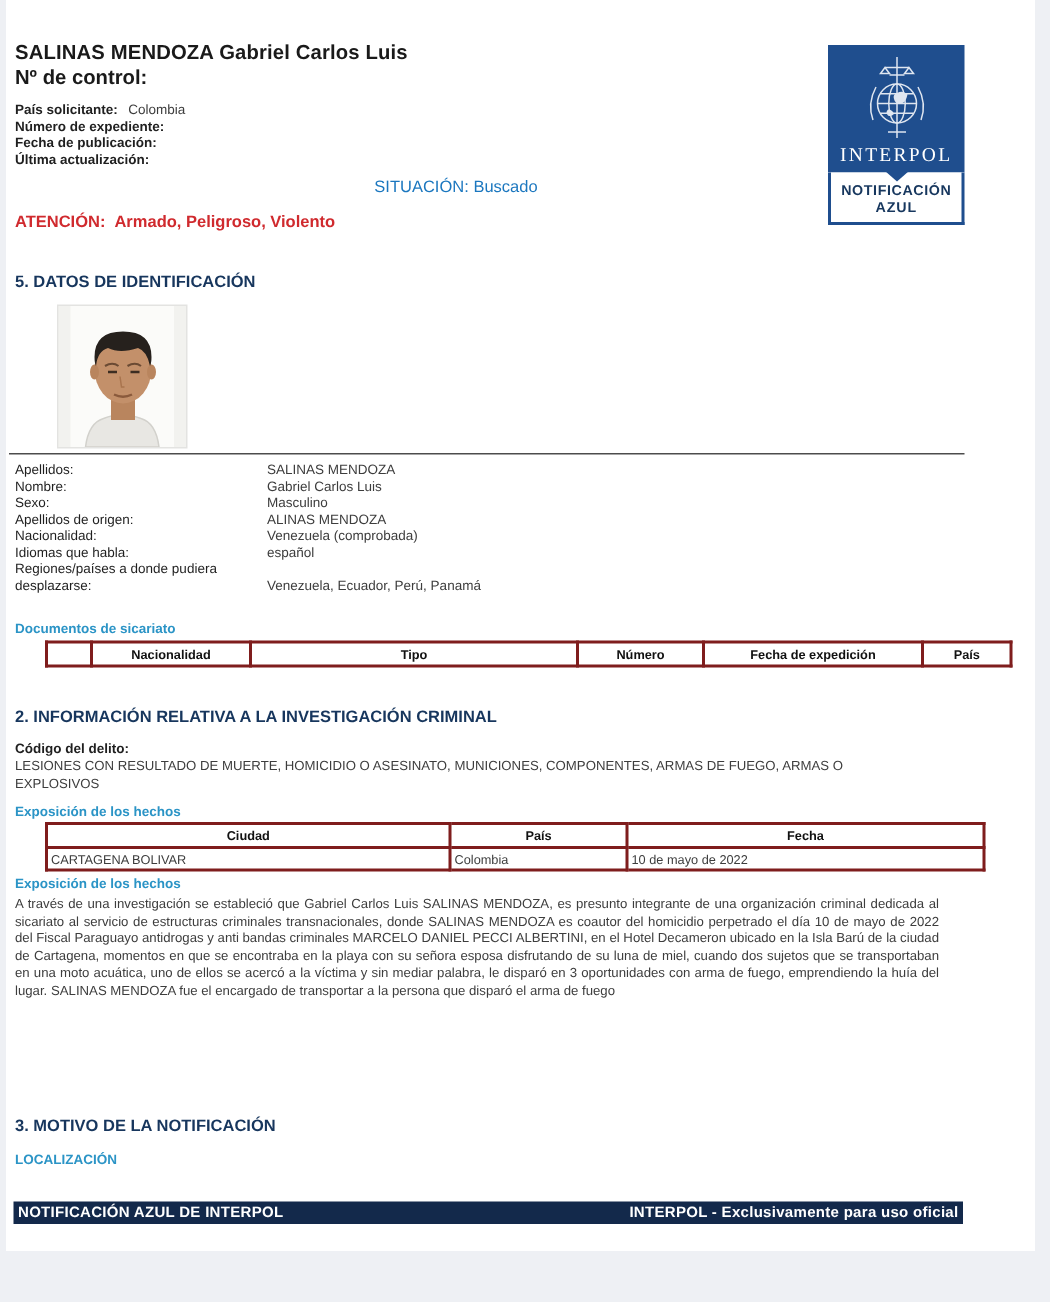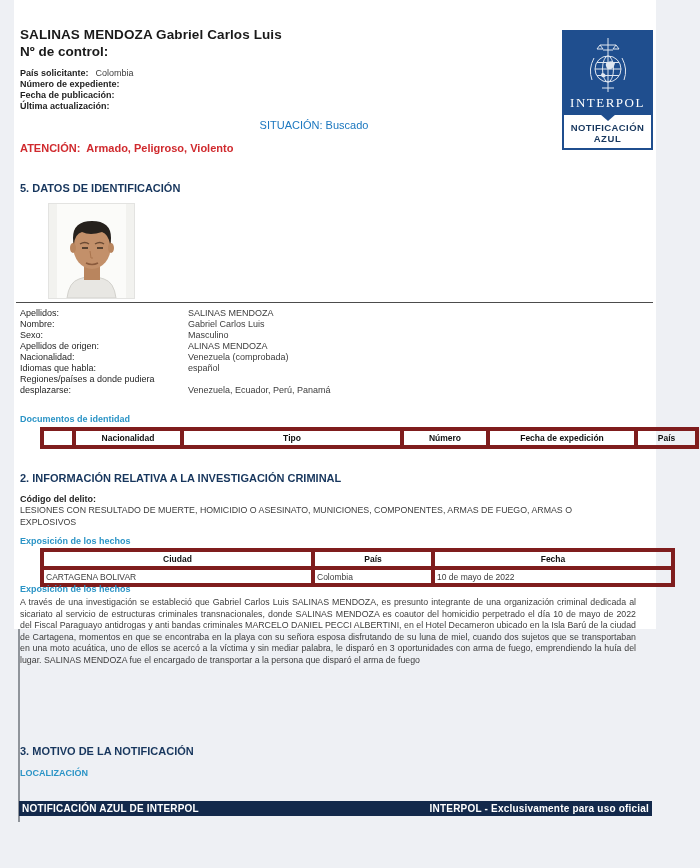--- a/index.html
+++ b/index.html
@@ -3,21 +3,21 @@
 <meta charset="utf-8">
 <style>
   html,body{margin:0;padding:0;}
   body{
     width:700px;height:868px;position:relative;overflow:hidden;
     background:#eef0f4;
     font-family:"Liberation Sans","DejaVu Sans",sans-serif;
     -webkit-font-smoothing:antialiased;
   }
   .page-edge-line{position:absolute;left:18px;top:0;width:2px;height:822px;background:#8f949a;}
-  .page{position:absolute;left:14px;top:0;width:642px;height:629px;background:#ffffff;}
+  .page{position:absolute;left:4px;top:0;width:642px;height:834px;background:#ffffff;padding-left:44px;}
 
   
   .doc-title{position:absolute;left:6px;top:27px;font-size:13.5px;font-weight:bold;color:#1a1a1a;letter-spacing:.1px;}
   .doc-control{position:absolute;left:6px;top:44px;font-size:13.5px;font-weight:bold;color:#1a1a1a;}
   .meta{position:absolute;left:6px;top:68px;font-size:9px;line-height:11px;color:#333;}
   .meta-label{font-weight:bold;color:#1f1f1f;}
   .meta-value{margin-left:7px;color:#3d3d3d;}
   .situation{position:absolute;left:0;top:119px;width:600px;text-align:center;
     font-size:11px;font-weight:normal;color:#1b77bf;}
   .attention{position:absolute;left:6px;top:142px;font-size:11px;font-weight:bold;color:#d02a2e;}
@@ -43,21 +43,21 @@
 
   .photo{position:absolute;left:35px;top:204px;width:85px;height:94px;background:#f4f4f2;box-shadow:0 0 0 1px #e3e3e1;}
   .hline{position:absolute;left:2px;top:302px;width:637px;height:1px;background:#4c4c4c;}
 
   .fields{position:absolute;left:6px;top:308px;width:560px;font-size:9px;line-height:11px;color:#3d3d3d;}
   .field-row{display:flex;align-items:flex-end;}
   .field-label{width:168px;font-weight:normal;color:#1f1f1f;flex:none;}
   .field-value{flex:1;}
 
   table{border-collapse:collapse;position:absolute;table-layout:fixed;}
-  th,td{border:4px solid #7f1d1d;font-size:8.5px;padding:1px 2px;overflow:hidden;white-space:nowrap;}
+  th,td{border:2px solid #7f1d1d;font-size:8.5px;padding:1px 2px;overflow:hidden;white-space:nowrap;}
   th{font-weight:bold;color:#111;text-align:center;height:12px;}
   td{color:#3d3d3d;text-align:left;height:11px;}
   .t1{left:26px;top:427px;width:607px;}
   .t1 th:nth-child(1){width:24px;} .t1 th:nth-child(2){width:100px;}
   .t1 th:nth-child(3){width:212px;} .t1 th:nth-child(4){width:78px;}
   .t1 th:nth-child(5){width:140px;} .t1 th:nth-child(6){width:53px;}
   .t2{left:26px;top:548px;width:607px;}
   .t2 th:nth-child(1){width:263px;} .t2 th:nth-child(2){width:112px;} .t2 th:nth-child(3){width:232px;}
 
   .code-label{position:absolute;left:6px;top:494px;font-size:9px;font-weight:bold;color:#1f1f1f;}
@@ -170,21 +170,21 @@
     <div class="field-row">
         <div class="field-label">Idiomas que habla:</div>
         <div class="field-value">español</div>
       </div>
     <div class="field-row">
         <div class="field-label">Regiones/países a donde pudiera desplazarse:</div>
         <div class="field-value">Venezuela, Ecuador, Perú, Panamá</div>
       </div>
   </div>
 
-  <div class="sub-heading docs">Documentos de identidad</div>
+  <div class="sub-heading docs">Documentos de sicariato</div>
 
   <table class="t1">
     <tbody>
         <tr>
       <th></th>
       <th>Nacionalidad</th>
       <th>Tipo</th>
       <th>Número</th>
       <th>Fecha de expedición</th>
       <th>País</th>

